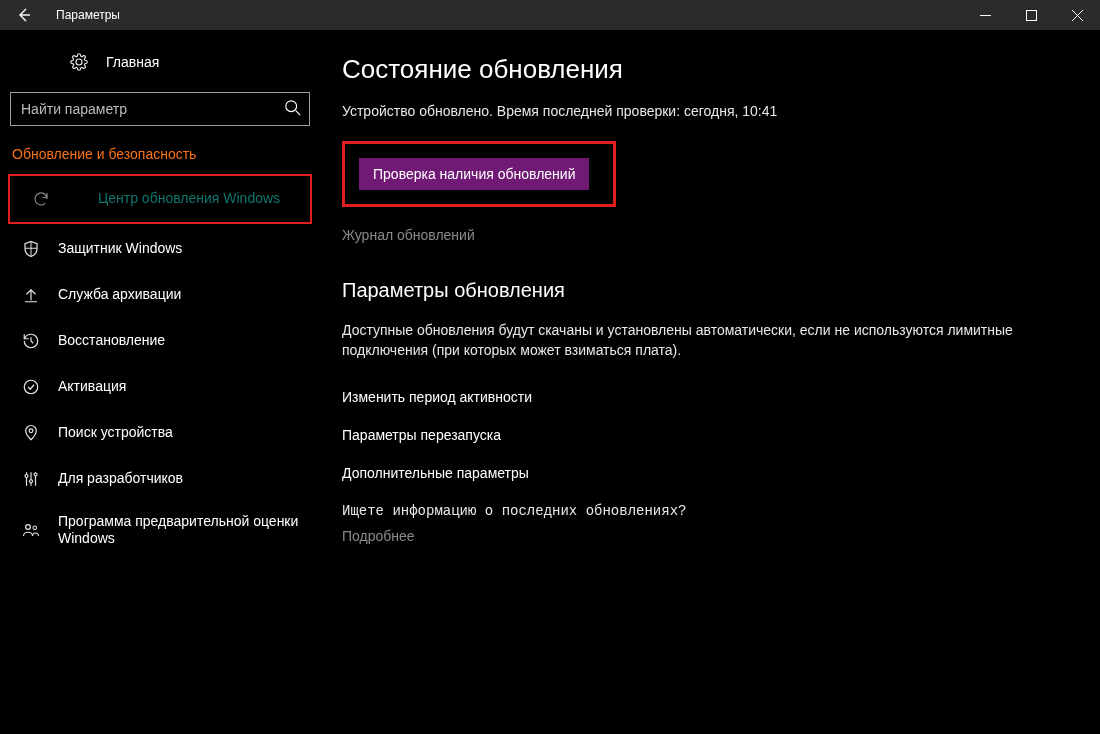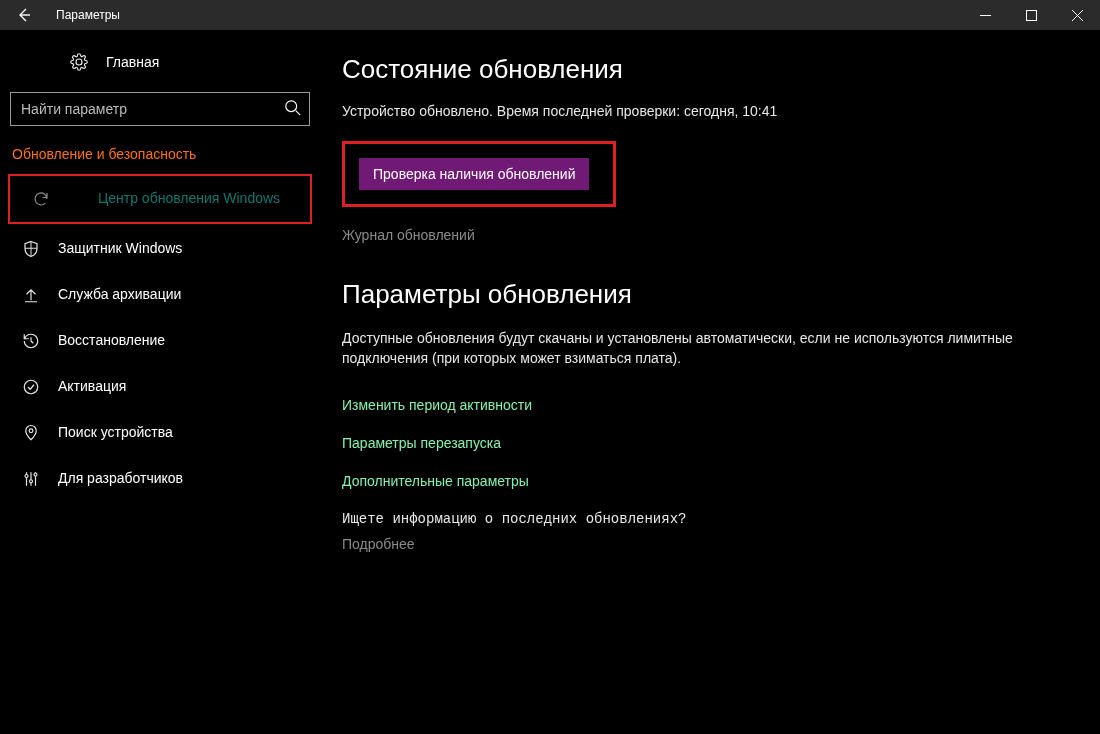--- a/index.html
+++ b/index.html
@@ -39,24 +39,24 @@
   
   .main { flex: 1; padding: 24px 20px 0 22px; }
   .h1 { font-size: 26px; font-weight: 400; margin-bottom: 18px; }
   .status-text { font-size: 14px; color: #e8e8e8; margin-bottom: 22px; }
 
   .btn-frame { border: 3px solid #e02020; display: inline-block; padding: 14px 24px 14px 14px; margin-bottom: 20px; }
   .grey-btn { background: #701a75; border: none; color: #fff; font-size: 14px; padding: 8px 14px; }
 
   .link-dim { color: #8a8a8a; font-size: 14px; margin-bottom: 36px; display: block; }
 
-  .h2 { font-size: 26px; font-weight: 400; margin-bottom: 18px; }
+  .h2 { font-size: 20px; font-weight: 400; margin-bottom: 18px; }
   .body-text { font-size: 14px; color: #e8e8e8; line-height: 1.45; margin-bottom: 28px; max-width: 700px; }
 
-  .link-item { color: #86efac; font-size: 14px; margin-bottom: 22px; display: block; }
+  .link-item { color: #ffffff; font-size: 14px; margin-bottom: 22px; display: block; }
   .question { color: #e8e8e8; font-size: 14px; margin-bottom: 8px; font-family: Liberation Mono, monospace; }
   .more-link { color: #8a8a8a; font-size: 14px; }
 
   svg { display:block; }
 </style>
 </head>
 <body>
 
 <div class="titlebar">
   <div class="back-btn">
@@ -175,20 +175,31 @@
         <svg width="18" height="18" viewBox="0 0 24 24">
             <path fill="none" stroke="#e6e6e6" stroke-width="1.6" d="M6 3v18M12 3v18M18 3v18"></path>
             <circle cx="6" cy="8" r="2" fill="#000" stroke="#e6e6e6" stroke-width="1.6"></circle>
             <circle cx="12" cy="15" r="2" fill="#000" stroke="#e6e6e6" stroke-width="1.6"></circle>
             <circle cx="18" cy="6" r="2" fill="#000" stroke="#e6e6e6" stroke-width="1.6"></circle>
           </svg>
       </span>
       <span class="label">Для разработчиков</span>
     </div>
 
+    <div class="nav-item multi">
+      <span class="icon">
+        <svg width="18" height="18" viewBox="0 0 24 24">
+            <circle cx="8" cy="8" r="3.2" fill="none" stroke="#e6e6e6" stroke-width="1.6"></circle>
+            <path fill="none" stroke="#e6e6e6" stroke-width="1.6" d="M2 20c0-3 3-5 6-5s6 2 6 5"></path>
+            <circle cx="17" cy="9" r="2.4" fill="none" stroke="#e6e6e6" stroke-width="1.4"></circle>
+            <path fill="none" stroke="#e6e6e6" stroke-width="1.4" d="M14 20c0-2.4 2-4 4-4s4 1.6 4 4"></path>
+          </svg>
+      </span>
+      <span class="label">Программа предварительной оценки Windows</span>
+    </div>
 
   </div>
 
   <div class="main">
     <div class="h1">Состояние обновления</div>
     <div class="status-text">Устройство обновлено. Время последней проверки: сегодня, 10:41</div>
 
     <div class="btn-frame">
       <button class="grey-btn">Проверка наличия обновлений</button>
     </div>

